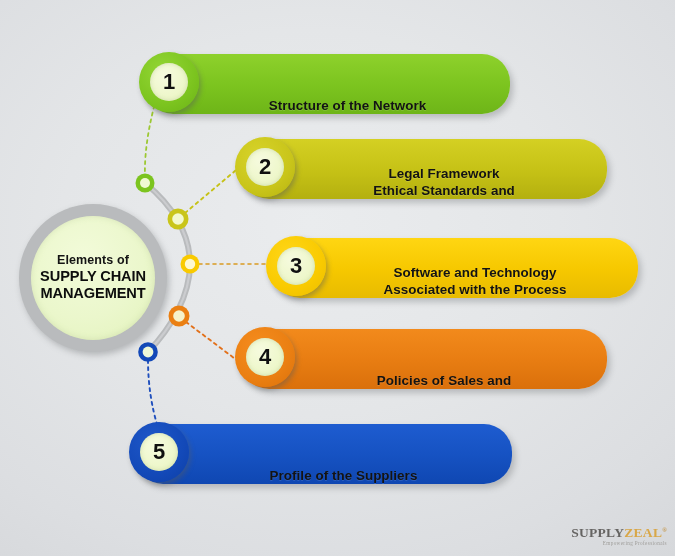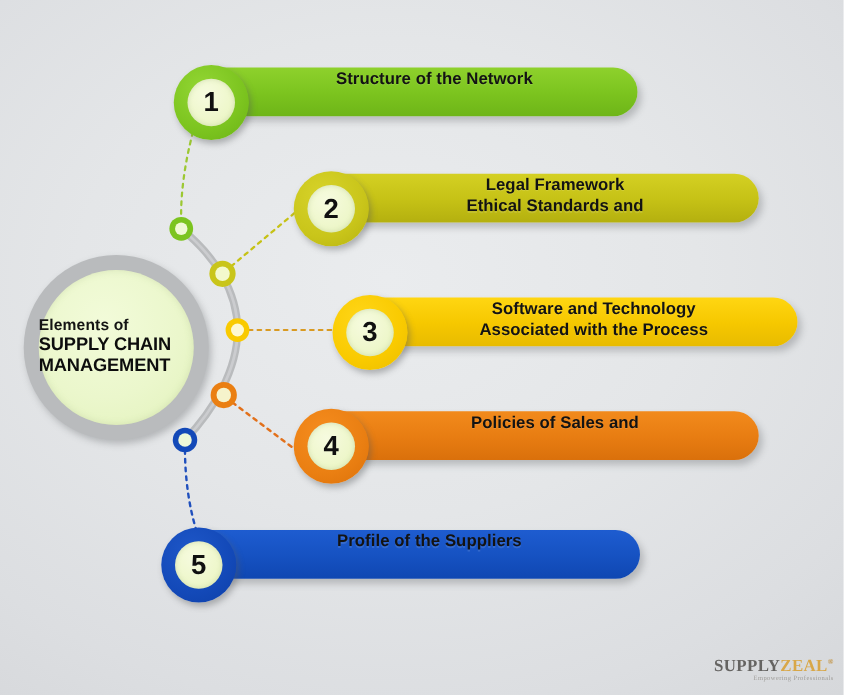--- a/index.html
+++ b/index.html
@@ -43,21 +43,21 @@
     justify-content: center;
   }
   .hub-inner {
     width: 124px;
     height: 124px;
     border-radius: 50%;
     background: radial-gradient(circle at 42% 34%, #f2fbd9 0%, #ebf7cc 55%, #e2f2bb 100%);
     box-shadow: inset 0 0 6px rgba(150,170,120,0.25);
     display: flex;
     flex-direction: column;
-    align-items: flex-start;
+    align-items: center;
     justify-content: center;
     text-align: center;
     line-height: 1.18;
   }
   .hub-line1 {
     font-size: 12.5px;
     font-weight: bold;
     color: #141414;
     letter-spacing: 0.1px;
   }
@@ -69,25 +69,25 @@
   }
   
   .step {
     position: absolute;
     height: 56px;
   }
   .bar {
     position: absolute;
     left: 0;
     top: 0;
-    height: 39px;
+    height: 60px;
     border-radius: 28px;
     box-shadow: 3px 4px 6px rgba(95,98,100,0.33);
     display: flex;
-    align-items: flex-start;
+    align-items: flex-end;
     justify-content: center;
   }
   .bar-label {
     font-size: 13.4px;
     font-weight: bold;
     color: #131313;
     text-align: center;
     line-height: 1.28;
     letter-spacing: 0.05px;
     padding-left: 54px;

